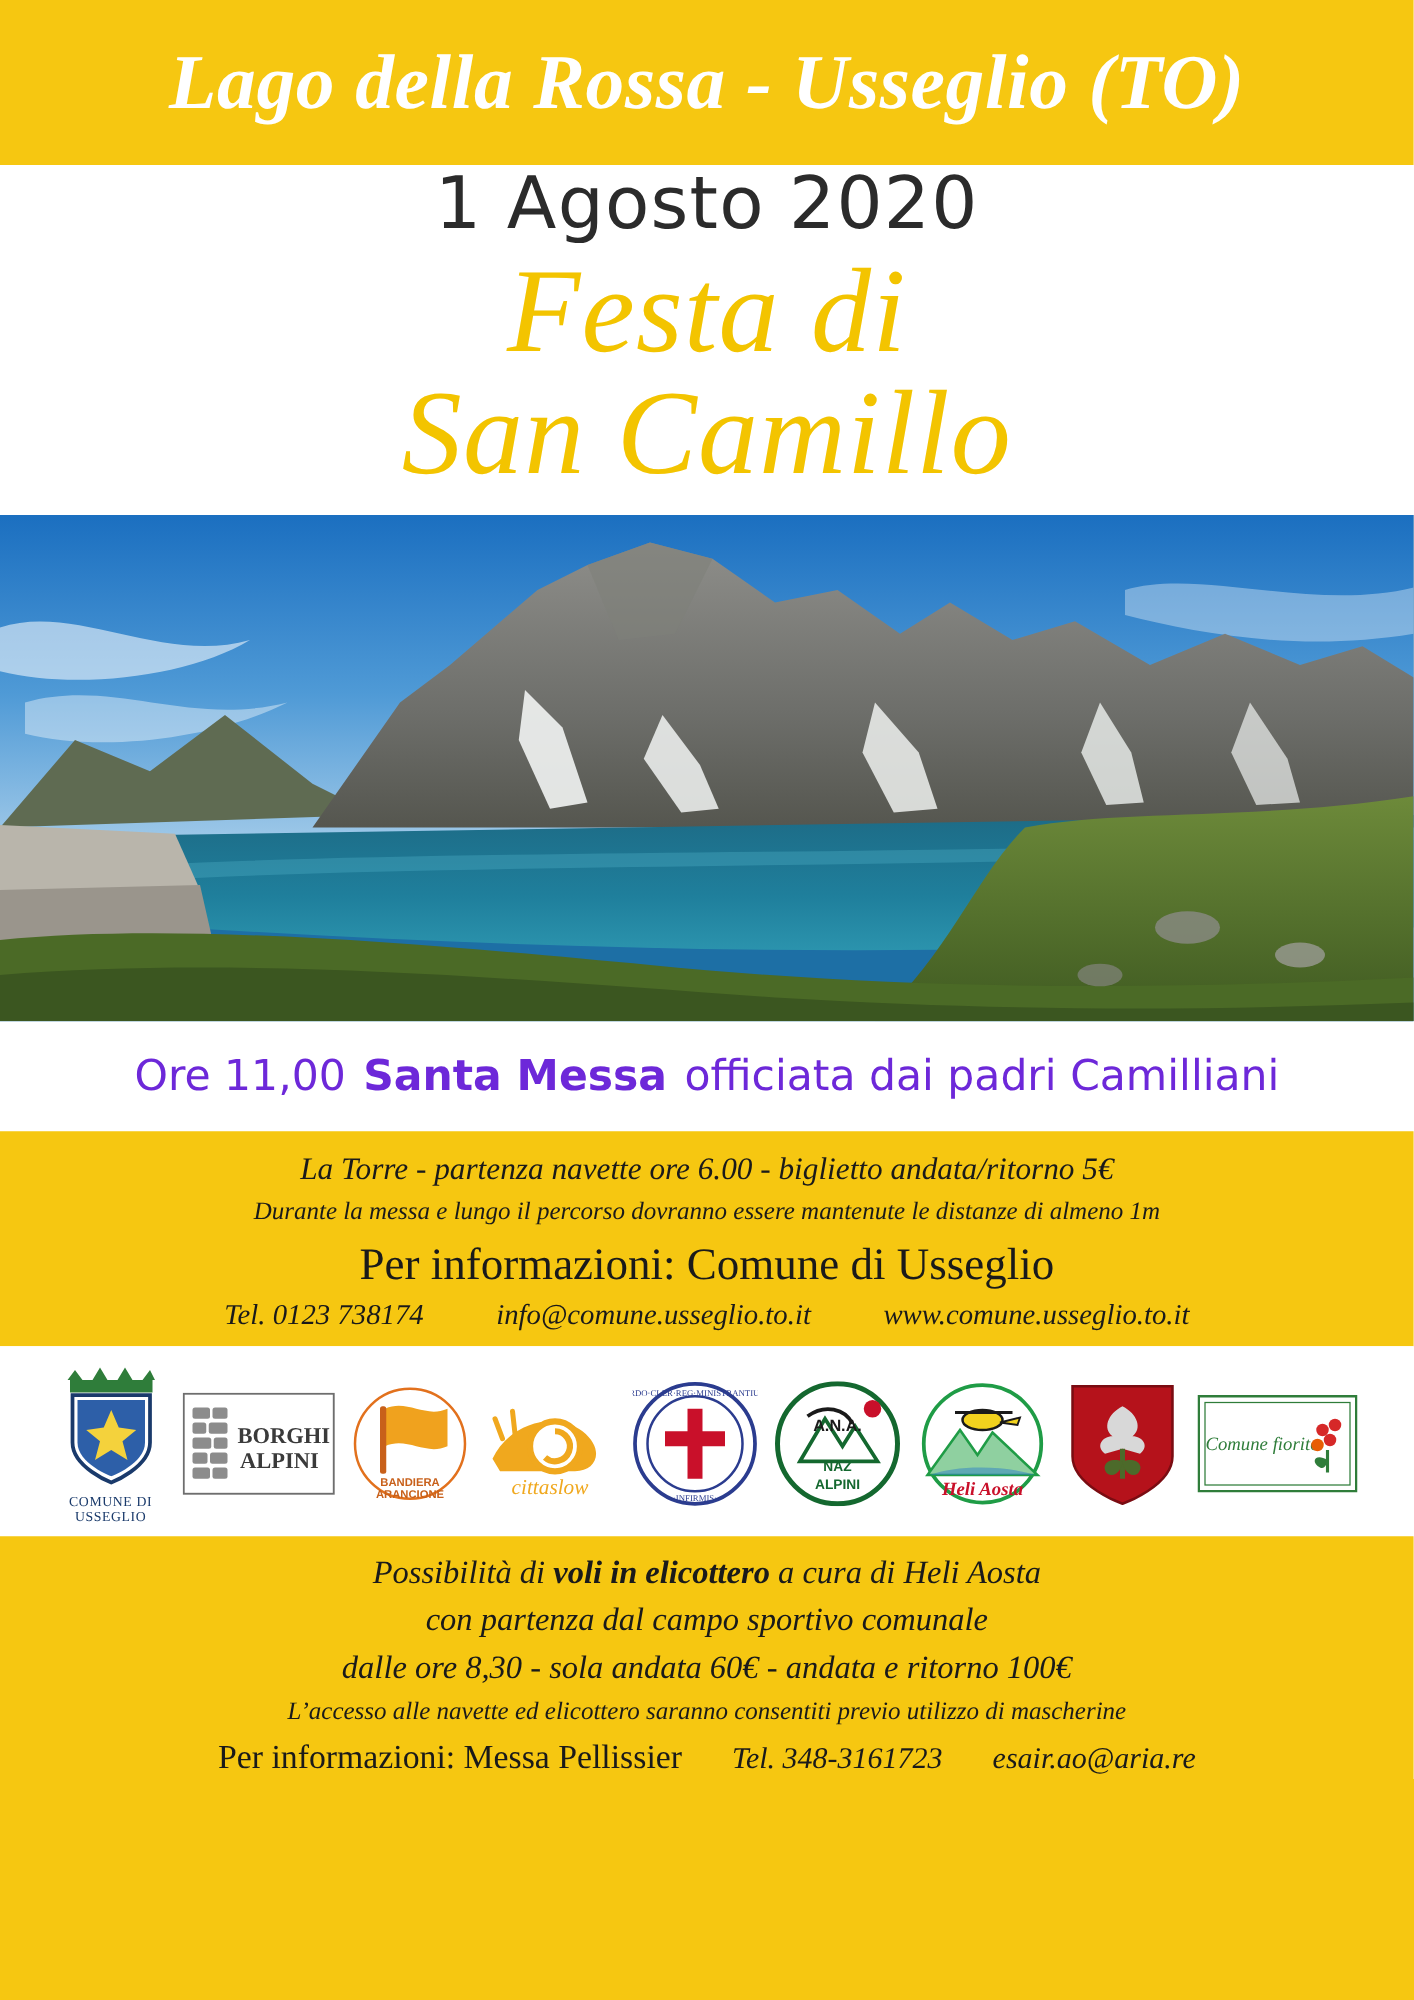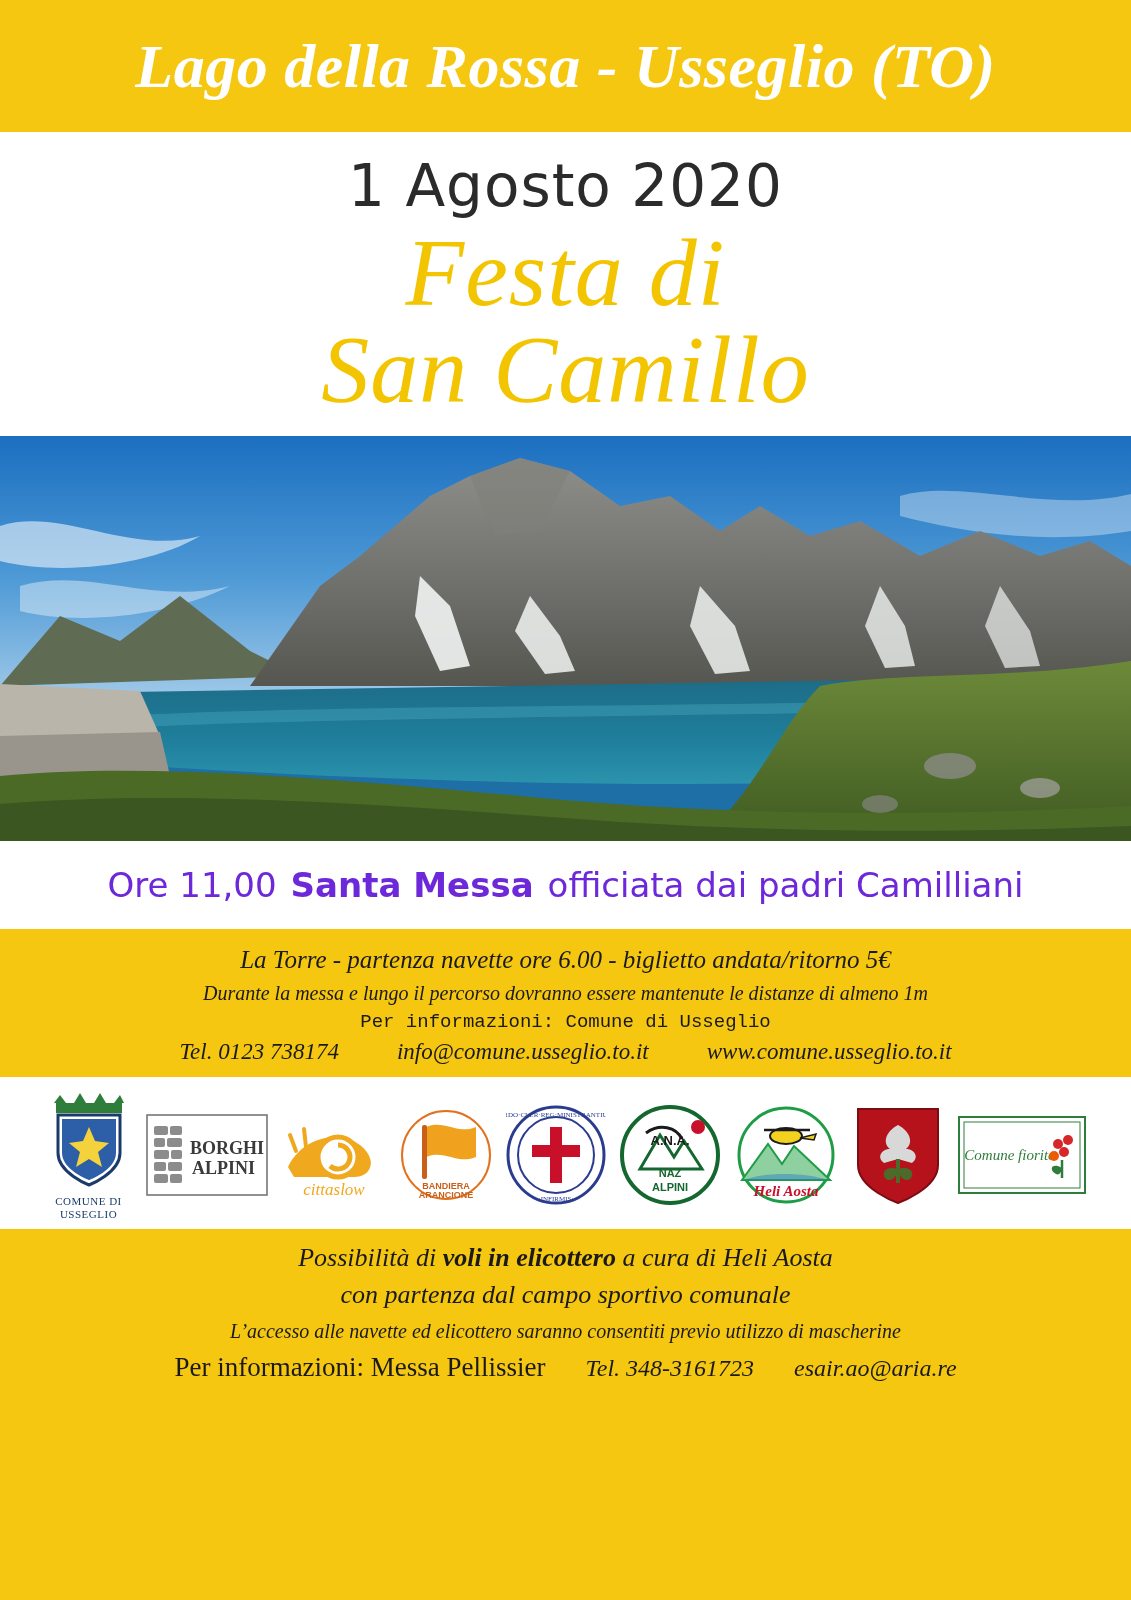--- a/index.html
+++ b/index.html
@@ -39,21 +39,20 @@
     color: #ffffff;
     letter-spacing: 0.5px;
     text-align: center;
     line-height: 1;
     white-space: nowrap;
   }
 
   
   .title-block {
     background: #ffffff;
-    padding-top: 24px;
     text-align: center;
   }
   .event-date {
     font-family: "DejaVu Sans", sans-serif;
     font-size: 58px;
     color: #2b2b2b;
     letter-spacing: 1px;
     line-height: 1.05;
   }
   .event-name {
@@ -118,23 +117,22 @@
     font-style: italic;
     font-size: 25px;
     line-height: 1.35;
   }
   .info-band .l3 {
     font-style: italic;
     font-size: 20px;
     line-height: 1.6;
   }
   .info-band .l4 {
-    font-size: 19px;
+    font-size: 36px;
     line-height: 1.45;
-    font-family: Liberation Mono, monospace;
   }
   .contact-row {
     display: flex;
     justify-content: center;
     align-items: flex-end;
     gap: 58px;
     font-style: italic;
     font-size: 23px;
     margin-top: 2px;
   }
@@ -334,36 +332,36 @@
             <rect x="22" y="48" width="14" height="9" rx="2"></rect>
           <rect x="8" y="60" width="14" height="9" rx="2"></rect>
             <rect x="24" y="60" width="12" height="9" rx="2"></rect>
         </g>
         <text x="44" y="40" font-family="Liberation Serif, serif" font-size="18" font-weight="bold" fill="#3a3a3a">BORGHI</text>
         <text x="46" y="60" font-family="Liberation Serif, serif" font-size="18" font-weight="bold" fill="#3a3a3a">ALPINI</text>
       </svg>
     </div>
 
     <div class="logo">
+      <svg width="92" height="92" viewBox="0 0 92 92">
+        <circle cx="46" cy="46" r="44" fill="#ffffff" stroke="#E2711D" stroke-width="2"></circle>
+        <path d="M26 18 C 44 10, 58 26, 76 18 L76 48 C 58 56, 44 40, 26 48 Z" fill="#F0A21E"></path>
+        <rect x="22" y="16" width="5" height="54" rx="2" fill="#C8601A"></rect>
+        <text x="46" y="80" text-anchor="middle" font-family="Liberation Sans, sans-serif" font-size="9" font-weight="bold" fill="#C8601A">BANDIERA</text>
+        <text x="46" y="89" text-anchor="middle" font-family="Liberation Sans, sans-serif" font-size="9" font-weight="bold" fill="#C8601A">ARANCIONE</text>
+      </svg>
+    </div>
+
+    <div class="logo">
       <svg width="104" height="88" viewBox="0 0 104 88">
         <path d="M6 56 C 20 26, 58 18, 78 34 C 96 48, 90 66, 72 66 L12 66 Z" fill="#F0A81E"></path>
         <circle cx="56" cy="46" r="20" fill="#ffffff" stroke="#F0A81E" stroke-width="5"></circle>
         <path d="M56 46 m0 -12 a12 12 0 1 1 -8 21" fill="none" stroke="#F0A81E" stroke-width="5"></path>
         <path d="M14 40 l-6 -16 M24 36 l-2 -18" stroke="#F0A81E" stroke-width="4" fill="none" stroke-linecap="round"></path>
         <text x="52" y="84" text-anchor="middle" font-family="Liberation Serif, serif" font-style="italic" font-size="17" fill="#F0A81E">cittaslow</text>
-      </svg>
-    </div>
-
-    <div class="logo">
-      <svg width="92" height="92" viewBox="0 0 92 92">
-        <circle cx="46" cy="46" r="44" fill="#ffffff" stroke="#E2711D" stroke-width="2"></circle>
-        <path d="M26 18 C 44 10, 58 26, 76 18 L76 48 C 58 56, 44 40, 26 48 Z" fill="#F0A21E"></path>
-        <rect x="22" y="16" width="5" height="54" rx="2" fill="#C8601A"></rect>
-        <text x="46" y="80" text-anchor="middle" font-family="Liberation Sans, sans-serif" font-size="9" font-weight="bold" fill="#C8601A">BANDIERA</text>
-        <text x="46" y="89" text-anchor="middle" font-family="Liberation Sans, sans-serif" font-size="9" font-weight="bold" fill="#C8601A">ARANCIONE</text>
       </svg>
     </div>
 
     <div class="logo">
       <svg width="100" height="100" viewBox="0 0 100 100">
         <circle cx="50" cy="50" r="48" fill="#ffffff" stroke="#2b3c8f" stroke-width="3"></circle>
         <circle cx="50" cy="50" r="38" fill="#ffffff" stroke="#2b3c8f" stroke-width="2"></circle>
         <path d="M44 22 h12 v18 h18 v12 h-18 v26 h-12 v-26 h-18 v-12 h18 z" fill="#C9102A"></path>
         <text x="50" y="12" text-anchor="middle" font-family="Liberation Serif, serif" font-size="7" fill="#2b3c8f">ORDO·CLER·REG·MINISTRANTIUM</text>
         <text x="50" y="96" text-anchor="middle" font-family="Liberation Serif, serif" font-size="7" fill="#2b3c8f">·INFIRMIS·</text>
@@ -420,20 +418,21 @@
       </svg>
     </div>
 
   </div>
 
   <div class="bottom-band">
     <div class="b1">
       <span>Possibilità di </span><b>voli in elicottero</b><span> a cura di Heli Aosta</span>
     </div>
     <div class="b2">con partenza dal campo sportivo comunale</div>
+    <div class="b3">dalle ore 8,30  - sola andata 60€ - andata e ritorno 100€</div>
     <div class="b4">L’accesso alle navette ed elicottero saranno consentiti previo utilizzo di mascherine</div>
     <div class="bottom-contact">
       <span class="bc-main">Per informazioni: Messa Pellissier</span>
       <span class="bc-sub">Tel. 348-3161723</span>
       <span class="bc-sub">esair.ao@aria.re</span>
     </div>
   </div>
 
 </div>
 

